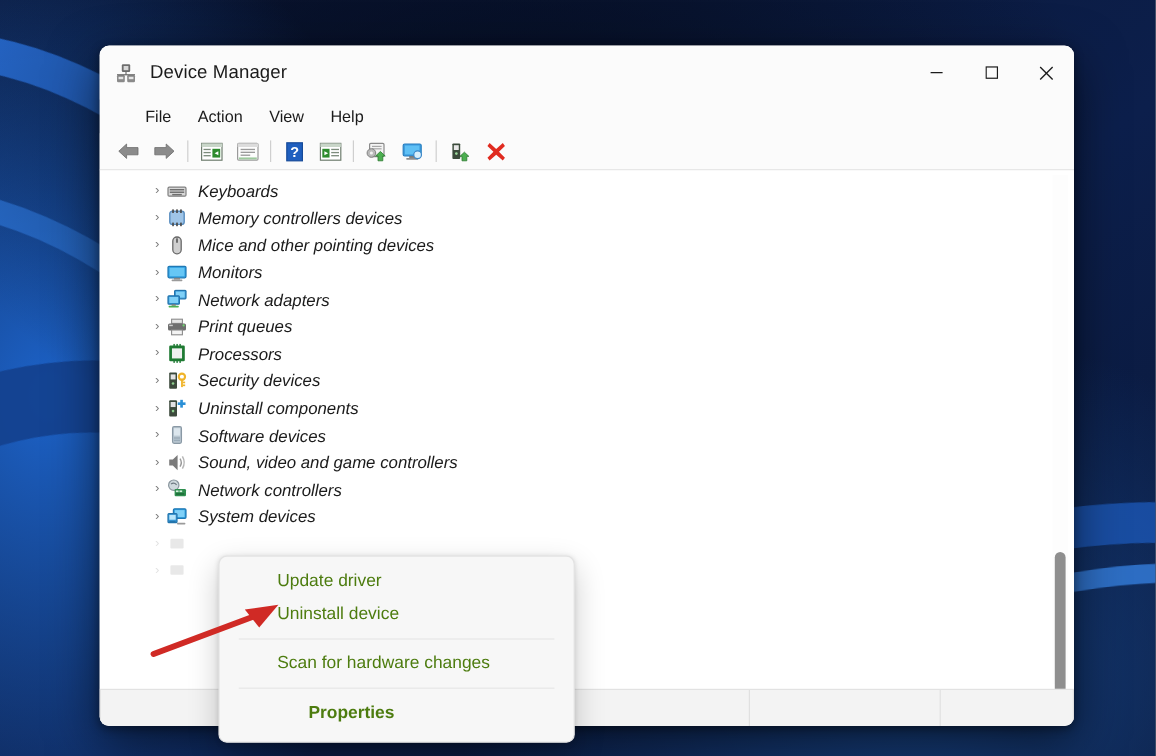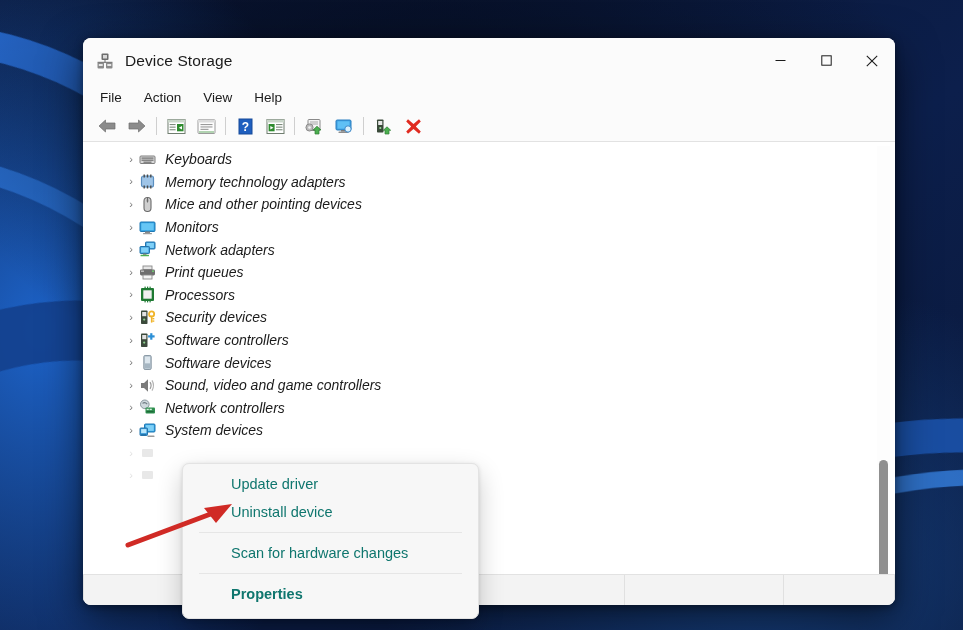--- a/index.html
+++ b/index.html
@@ -48,21 +48,21 @@
 
   
   #titlebar{height:45px;flex:0 0 45px;background:#fbfbfb;display:flex;align-items:center;position:relative;}
   #app-icon{width:18px;height:18px;margin-left:13px;margin-right:11px;position:relative;flex:0 0 auto;}
   #win-title{font-size:15.5px;color:#1b1b1b;letter-spacing:.1px;}
   #wincontrols{position:absolute;right:0;top:0;height:45px;display:flex;}
   .wc{width:46px;height:45px;display:flex;align-items:center;justify-content:center;}
   .wc svg{display:block;}
 
   
-  #menubar{height:28px;flex:0 0 28px;display:flex;align-items:center;padding-left:6px;gap:0;}
+  #menubar{height:28px;flex:0 0 28px;display:flex;align-items:center;padding-left:27px;gap:0;}
   .menu-item{font-size:13.5px;color:#1b1b1b;padding:3px 11px;border-radius:3px;}
 
   
   #toolbar{height:30px;flex:0 0 30px;display:flex;align-items:center;padding-left:9px;
     border-bottom:1px solid #e2e2e2;background:#fbfbfb;gap:0;}
   .tb-btn{width:30px;height:26px;display:flex;align-items:center;justify-content:center;}
   .tb-sep{width:1px;height:18px;background:#cfcfcf;margin:0 4px;}
 
   
   #content-wrap{flex:1 1 auto;position:relative;background:#fff;padding:5px 0 0 0;
@@ -83,22 +83,22 @@
   #statusbar{height:30px;flex:0 0 30px;background:#f3f3f3;display:flex;align-items:center;}
   .sb-cell{height:30px;border-right:1px solid #e0e0e0;}
   .sb-cell.first{border-left:1px solid #e0e0e0;}
 
   
   #ctxmenu{position:absolute;left:182px;top:463px;width:295px;height:142px;
     background:#f7f7f7;border:1px solid #e3e3e3;border-radius:7px;
     box-shadow:0 10px 26px rgba(0,0,0,.20),0 1px 4px rgba(0,0,0,.12);
     padding:6px 0;overflow:hidden;}
   .ctx-item{height:28px;display:flex;align-items:center;padding-left:48px;
-    font-size:14.5px;color:#0f766e;}
-  .ctx-item.bold{font-weight:bold;}
+    font-size:14.5px;color:#4d7c0f;}
+  .ctx-item.bold{font-weight:bold;margin-left:26px;}
   .ctx-sep{height:1px;background:#e6e6e6;margin:6px 16px;}
 
   
   #arrow{position:absolute;left:120px;top:490px;width:130px;height:70px;pointer-events:none;}
 </style>
 </head>
 <body>
 
 <div id="desktop">
   <div class="swirl a"></div>
@@ -118,21 +118,21 @@
         <rect x="5.5" y="1.5" width="7" height="6.5" rx="1" fill="#6d6d6d"></rect>
         <rect x="7" y="3" width="4" height="3.5" fill="#d8d8d8"></rect>
         <rect x="8.5" y="8" width="1" height="2.5" fill="#6d6d6d"></rect>
         <rect x="1.5" y="10.5" width="6.5" height="6" rx="1" fill="#8a8a8a"></rect>
         <rect x="10" y="10.5" width="6.5" height="6" rx="1" fill="#8a8a8a"></rect>
         <rect x="2.8" y="12" width="3.9" height="2" fill="#e6e6e6"></rect>
         <rect x="11.3" y="12" width="3.9" height="2" fill="#e6e6e6"></rect>
         <rect x="1.5" y="9.8" width="15" height="1" fill="#6d6d6d"></rect>
       </svg>
     </div>
-    <div id="win-title">Device Storage</div>
+    <div id="win-title">Device Manager</div>
     <div id="wincontrols">
       <div class="wc">
         <svg width="11" height="11" viewBox="0 0 11 11">
             <line x1="0.5" y1="5.5" x2="10.5" y2="5.5" stroke="#1b1b1b" stroke-width="1"></line>
           </svg>
       </div>
       <div class="wc">
         <svg width="11" height="11" viewBox="0 0 11 11">
             <rect x="0.8" y="0.8" width="9.4" height="9.4" fill="none" stroke="#1b1b1b" stroke-width="1"></rect>
           </svg>
@@ -263,21 +263,21 @@
           <svg width="17" height="17" viewBox="0 0 17 17">
               <rect x="2.5" y="3" width="12" height="11" rx="2" fill="#9fc5e8" stroke="#5b8fc0" stroke-width="1.2"></rect>
               <rect x="4.5" y="1.5" width="1.4" height="3" fill="#4a4a4a"></rect>
               <rect x="7.8" y="1.5" width="1.4" height="3" fill="#4a4a4a"></rect>
               <rect x="11.1" y="1.5" width="1.4" height="3" fill="#4a4a4a"></rect>
               <rect x="4.5" y="12.5" width="1.4" height="3" fill="#4a4a4a"></rect>
               <rect x="7.8" y="12.5" width="1.4" height="3" fill="#4a4a4a"></rect>
               <rect x="11.1" y="12.5" width="1.4" height="3" fill="#4a4a4a"></rect>
             </svg>
         </span>
-        <span class="tlabel">Memory technology adapters</span>
+        <span class="tlabel">Memory controllers devices</span>
       </div>
 
       <div class="tree-row">
         <span class="chev">›</span>
         <span class="tico">
           <svg width="17" height="17" viewBox="0 0 17 17">
               <rect x="5" y="1.5" width="7" height="14" rx="3.4" fill="#cfcfcf" stroke="#6a6a6a" stroke-width="1.1"></rect>
               <line x1="8.5" y1="2" x2="8.5" y2="6.5" stroke="#6a6a6a" stroke-width="1"></line>
               <rect x="7.7" y="3" width="1.6" height="3" rx=".8" fill="#6a6a6a"></rect>
             </svg>
@@ -364,21 +364,21 @@
         <span class="chev">›</span>
         <span class="tico">
           <svg width="17" height="17" viewBox="0 0 17 17">
               <rect x="2" y="1.5" width="6.5" height="13.5" rx=".8" fill="#3c4a3c"></rect>
               <rect x="3.2" y="3" width="4.1" height="4.2" fill="#e3e3e3"></rect>
               <circle cx="5.2" cy="10.6" r="1.1" fill="#8fd08f"></circle>
               <rect x="11.2" y="1.2" width="2.2" height="6.5" fill="#2b8fd6"></rect>
               <rect x="9.1" y="3.3" width="6.5" height="2.2" fill="#2b8fd6"></rect>
             </svg>
         </span>
-        <span class="tlabel">Software controllers</span>
+        <span class="tlabel">Uninstall components</span>
       </div>
 
       <div class="tree-row">
         <span class="chev">›</span>
         <span class="tico">
           <svg width="17" height="17" viewBox="0 0 17 17">
               <rect x="4.8" y="1.5" width="7.4" height="14" rx="1.3" fill="#b9c7d1" stroke="#8a99a5" stroke-width="1"></rect>
               <rect x="6" y="2.8" width="5" height="6.2" fill="#dce6ed"></rect>
               <rect x="6" y="10.4" width="5" height="1.2" fill="#9aabb8"></rect>
               <rect x="6" y="12.4" width="5" height="1.2" fill="#9aabb8"></rect>

